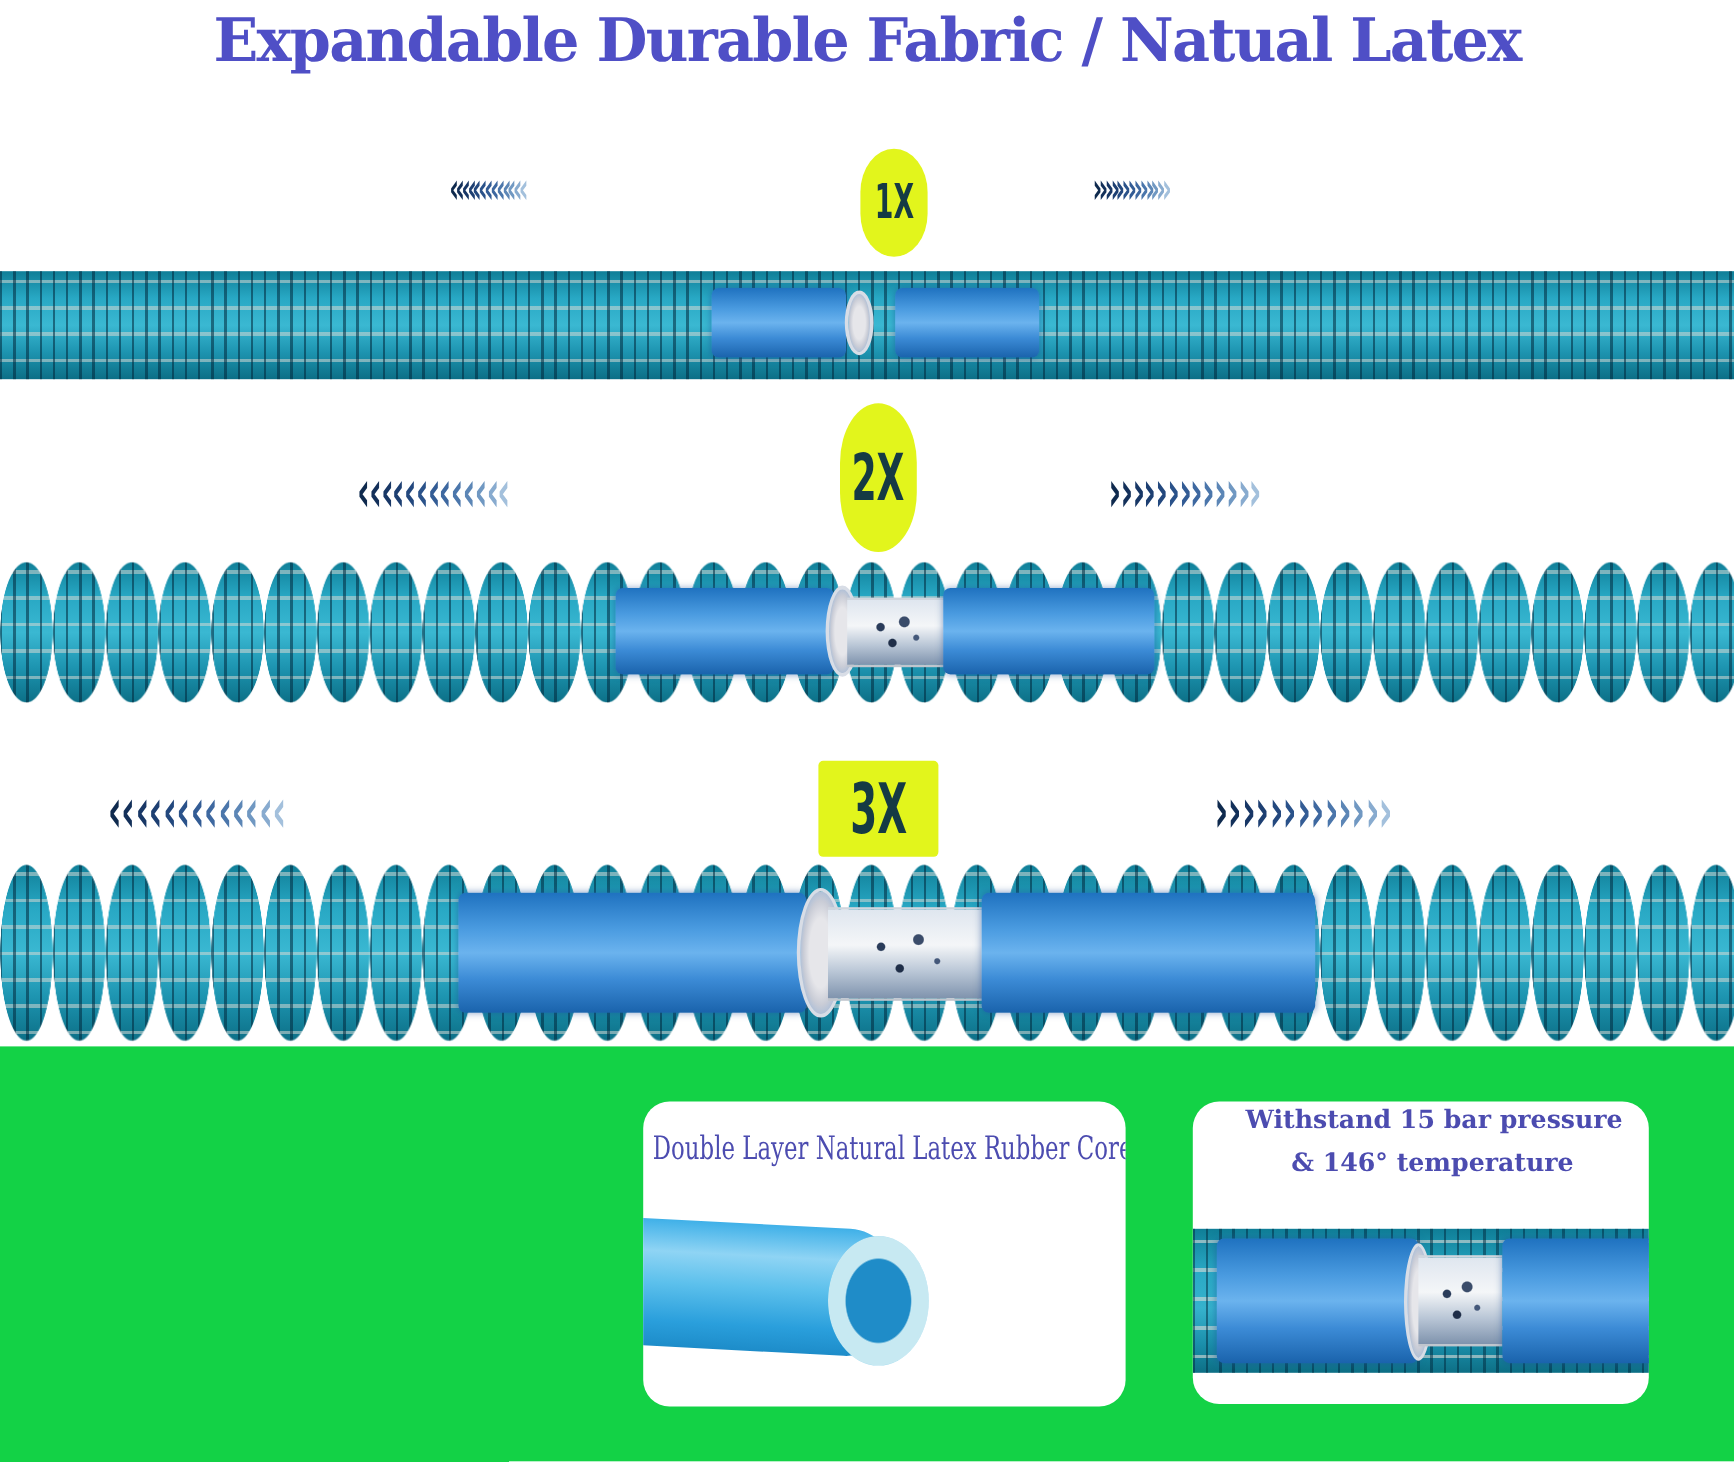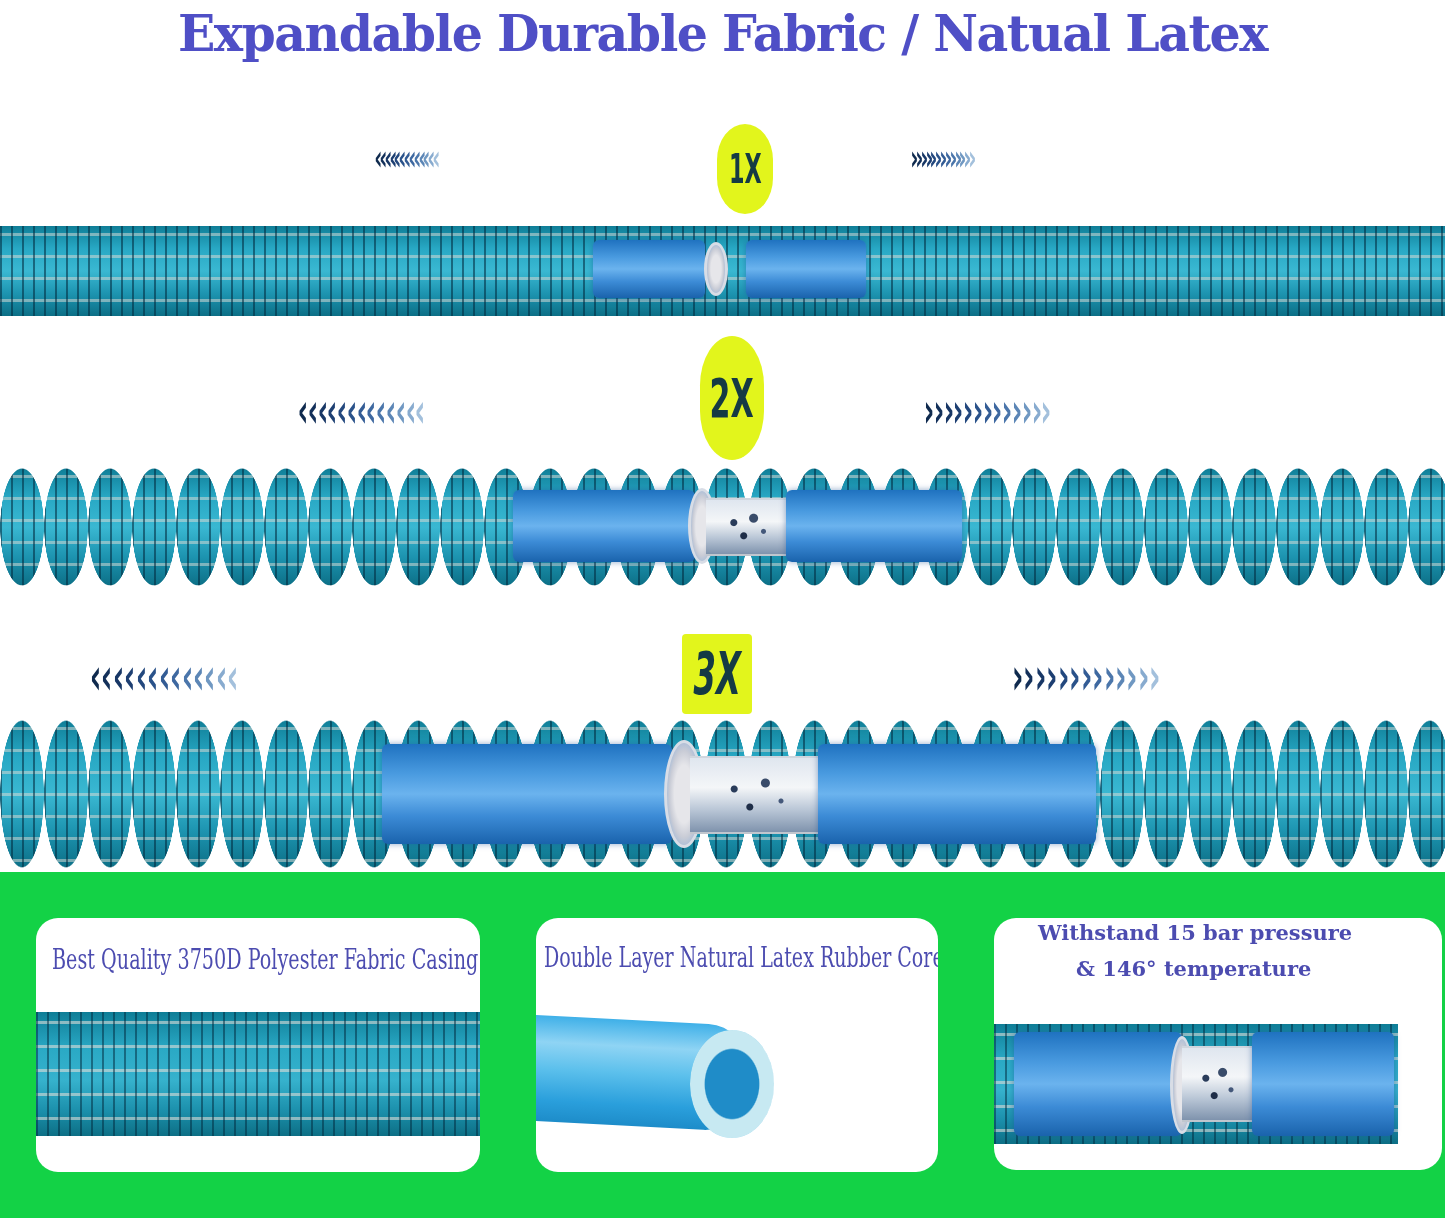--- a/index.html
+++ b/index.html
@@ -192,21 +192,21 @@
       <span style="color:#23487e">‹</span>
       <span style="color:#2a528a">‹</span>
       <span style="color:#335c95">‹</span>
       <span style="color:#3e68a0">‹</span>
       <span style="color:#4b76ab">‹</span>
       <span style="color:#5c86b6">‹</span>
       <span style="color:#7098c2">‹</span>
       <span style="color:#88abcf">‹</span>
       <span style="color:#a3c0dc">‹</span>
   </div>
-  <div class="badge rect" style="left:682px; top:634px; width:70px; height:80px; font-size:58px; border-radius:4px;font-style:italic;">
+  <div class="badge rect" style="left:682px; top:634px; width:100px; height:80px; font-size:58px; border-radius:4px;">
     <span>3X</span>
   </div>
   <div class="arrow-strip" style="left:1012px; top:650px; font-size:52px;">
     <span style="color:#0f2a4e">›</span>
       <span style="color:#13305a">›</span>
       <span style="color:#183766">›</span>
       <span style="color:#1d3f72">›</span>
       <span style="color:#23487e">›</span>
       <span style="color:#2a528a">›</span>
       <span style="color:#335c95">›</span>
@@ -219,32 +219,28 @@
   </div>
   <div class="hose wavy" style="top:720px; height:148px;"></div>
   <div class="tube" style="left:382px; top:744px; width:290px; height:100px;"></div>
   <div class="tube-inner" style="left:664px; top:740px; width:40px; height:108px;"></div>
   <div class="water" style="left:690px; top:756px; width:130px; height:78px;"></div>
   <div class="tube" style="left:818px; top:744px; width:278px; height:100px;"></div>
 </div>
 
 <div class="green-panel">
 
-  <div class="card" style="left:36px; top:46px; width:444px; height:254px;">
-    <div class="card-caption cap-cond" style="left:16px; top:26px; font-size:27px; transform: scaleX(0.71);">Best Quality 3750D  Polyester Fabric Casing</div>
-    <div class="card-hose" style="left:0; top:94px; width:444px; height:124px;"></div>
-  </div>
 
   <div class="card" style="left:536px; top:46px; width:402px; height:254px;">
     <div class="card-caption cap-cond" style="left:8px; top:24px; font-size:27px; transform: scaleX(0.705);">Double Layer Natural Latex Rubber Core</div>
     <div class="core-body" style="left:-20px; top:102px; width:230px; height:106px;"></div>
     <div class="core-end" style="left:154px; top:112px; width:84px; height:108px;"></div>
   </div>
 
-  <div class="card" style="left:994px; top:46px; width:448px; height:252px;">
+  <div class="card" style="left:994px; top:46px; width:380px; height:252px;">
     <div class="card-caption" style="left:44px; top:2px; font-size:21px; font-weight:bold;">Withstand 15 bar pressure</div>
     <div class="card-caption" style="left:82px; top:38px; font-size:21px; font-weight:bold;">&amp; 146° temperature</div>
     <div class="card-hose" style="left:0; top:106px; width:404px; height:120px;"></div>
     <div class="tube" style="left:20px; top:114px; width:168px; height:104px;"></div>
     <div class="tube-inner" style="left:176px; top:118px; width:24px; height:98px;"></div>
     <div class="water" style="left:188px; top:128px; width:70px; height:76px;"></div>
     <div class="tube" style="left:258px; top:114px; width:142px; height:104px;"></div>
   </div>
 </div>
 

